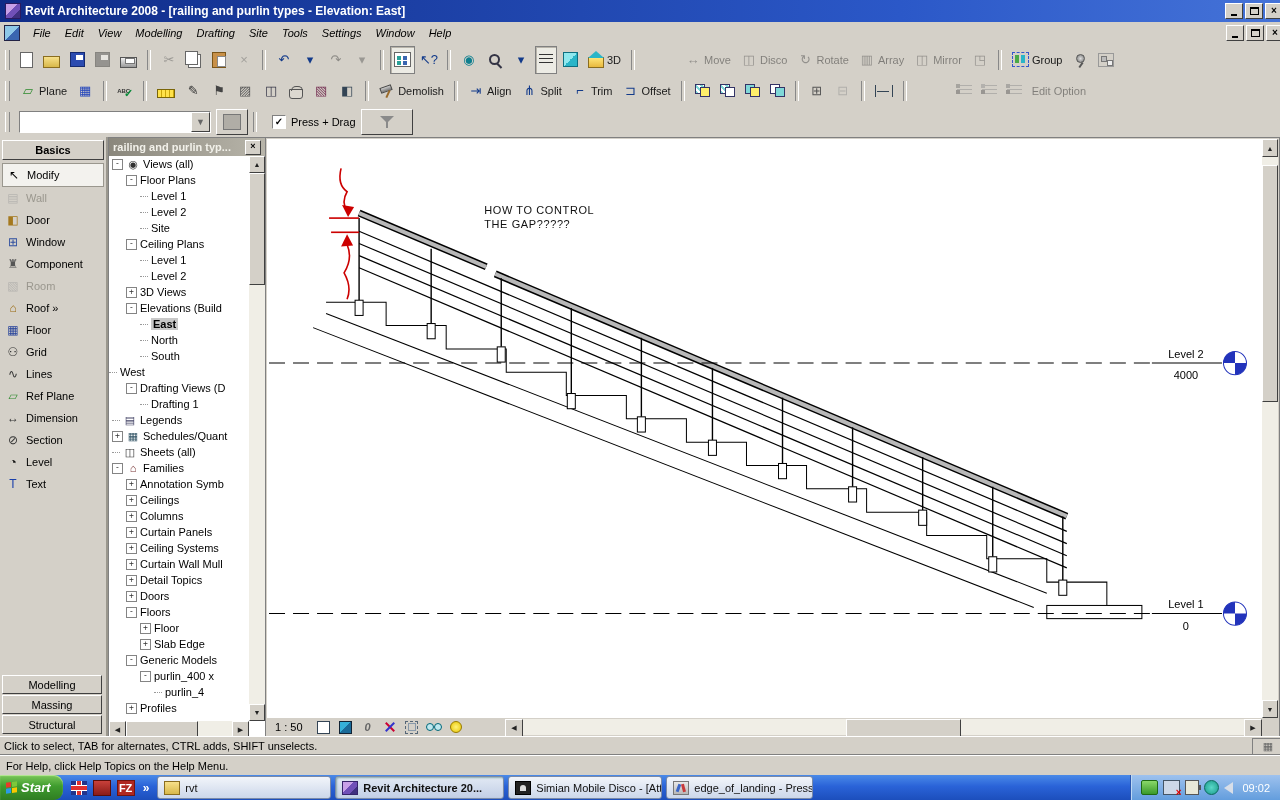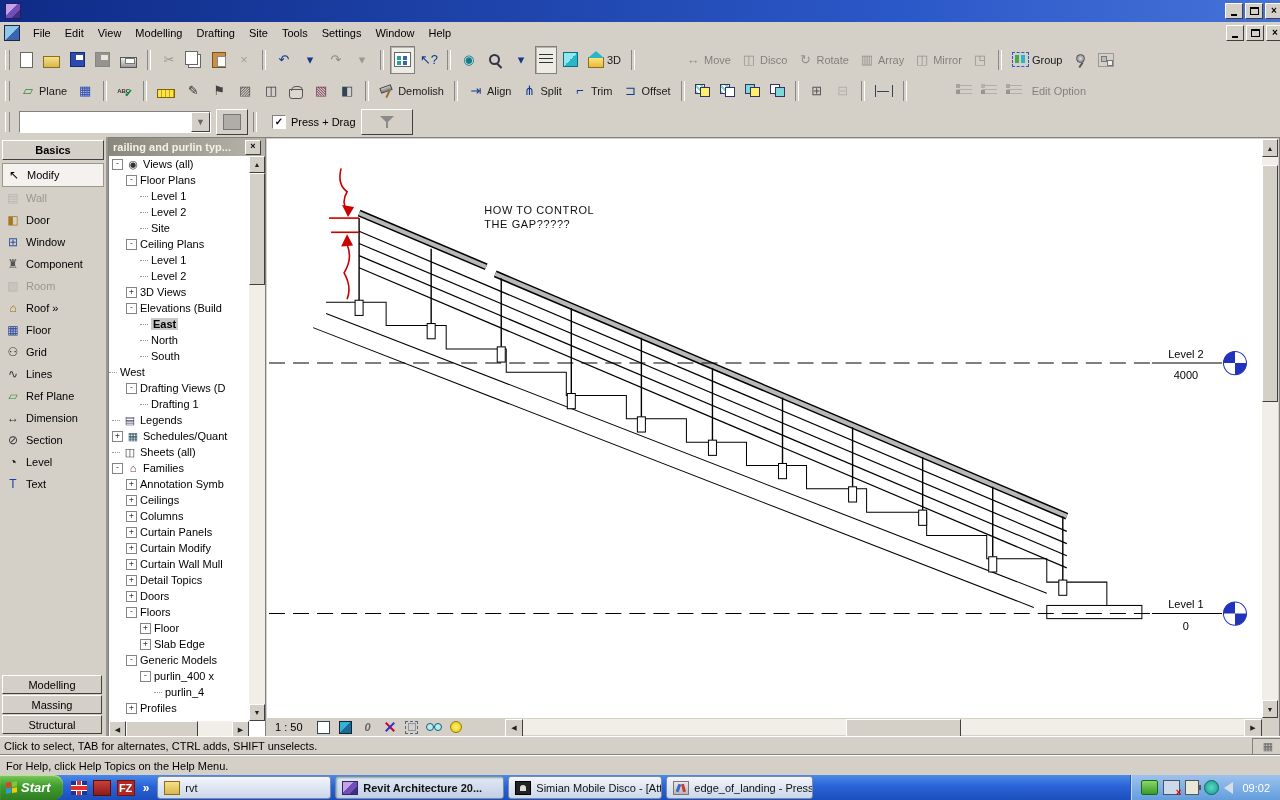--- a/index.html
+++ b/index.html
@@ -18,21 +18,21 @@
   .wbtn{width:16px;height:14px;background:#d4d0c8;border:1px solid;border-color:#fff #404040 #404040 #fff;
         color:#000;font-size:10px;line-height:12px;text-align:center;font-weight:bold;display:flex;align-items:center;justify-content:center;}
   .wb-min::before{content:'';display:block;width:6px;height:2px;background:#000;margin-top:7px;}
   .wb-rest::before{content:'';display:block;width:7px;height:5px;border:1px solid #000;border-top-width:2px;}
 
   
   #menubar{top:22px;height:22px;background:#d4d0c8;border-bottom:1px solid #b8b4aa;
            display:flex;align-items:center;padding:0 4px;}
   .mdi-doc{width:14px;height:14px;margin-right:6px;border:1px solid #224;flex:none;
            background:linear-gradient(135deg,#8ec8e8 0 50%,#3a66b0 50%);}
-  .menu-item{padding:2px 7px;cursor:default;}
+  .menu-item{padding:2px 7px;cursor:default;font-style:italic;}
   .mdiwinbtns{display:flex;gap:2px;margin-left:auto;}
 
   
   .toolbar{background:#d4d0c8;display:flex;align-items:center;padding:0 2px;border-bottom:1px solid #bcb8ae;}
   #tb1{top:44px;height:31px;}
   #tb2{top:75px;height:31px;}
   .grip{width:3px;height:20px;border-left:1px solid #fff;border-right:1px solid #888;margin:0 5px 0 3px;flex:none;}
   .tsep{width:2px;height:20px;border-left:1px solid #888;border-right:1px solid #fff;margin:0 5px;flex:none;}
   .tbtn{display:inline-flex;align-items:center;gap:3px;padding:2px 3px;height:22px;border:1px solid transparent;margin:0 1px;flex:none;}
   .tbtn.prs{border-color:#808080;background:#ecebe4;box-shadow:inset 1px 1px 0 #b8b4aa;}
@@ -205,20 +205,21 @@
 
   .arr{font-size:7px;}
 </style>
 </head>
 <body>
 
 <div id="app">
 
   <div id="titlebar" class="row">
     <span class="app-ico"></span>
+    <span id="title-text">Revit Architecture 2008 - [railing and purlin types - Elevation: East]</span>
     <span class="winbtns">
       <span class="wbtn wb-min"></span>
       <span class="wbtn wb-rest"></span>
       <span class="wbtn">×</span>
     </span>
   </div>
 
   <div id="menubar" class="row">
     <span class="mdi-doc"></span>
     <span id="menu-items" style="display:flex;">
@@ -637,21 +638,21 @@
           <div class="trow" style="padding-left: 17px;">
             <span class="texp">+</span>
             <span>Columns</span>
           </div>
           <div class="trow" style="padding-left: 17px;">
             <span class="texp">+</span>
             <span>Curtain Panels</span>
           </div>
           <div class="trow" style="padding-left: 17px;">
             <span class="texp">+</span>
-            <span>Curtain Modify</span>
+            <span>Ceiling Systems</span>
           </div>
           <div class="trow" style="padding-left: 17px;">
             <span class="texp">+</span>
             <span>Curtain Wall Mull</span>
           </div>
           <div class="trow" style="padding-left: 17px;">
             <span class="texp">+</span>
             <span>Detail Topics</span>
           </div>
           <div class="trow" style="padding-left: 17px;">

